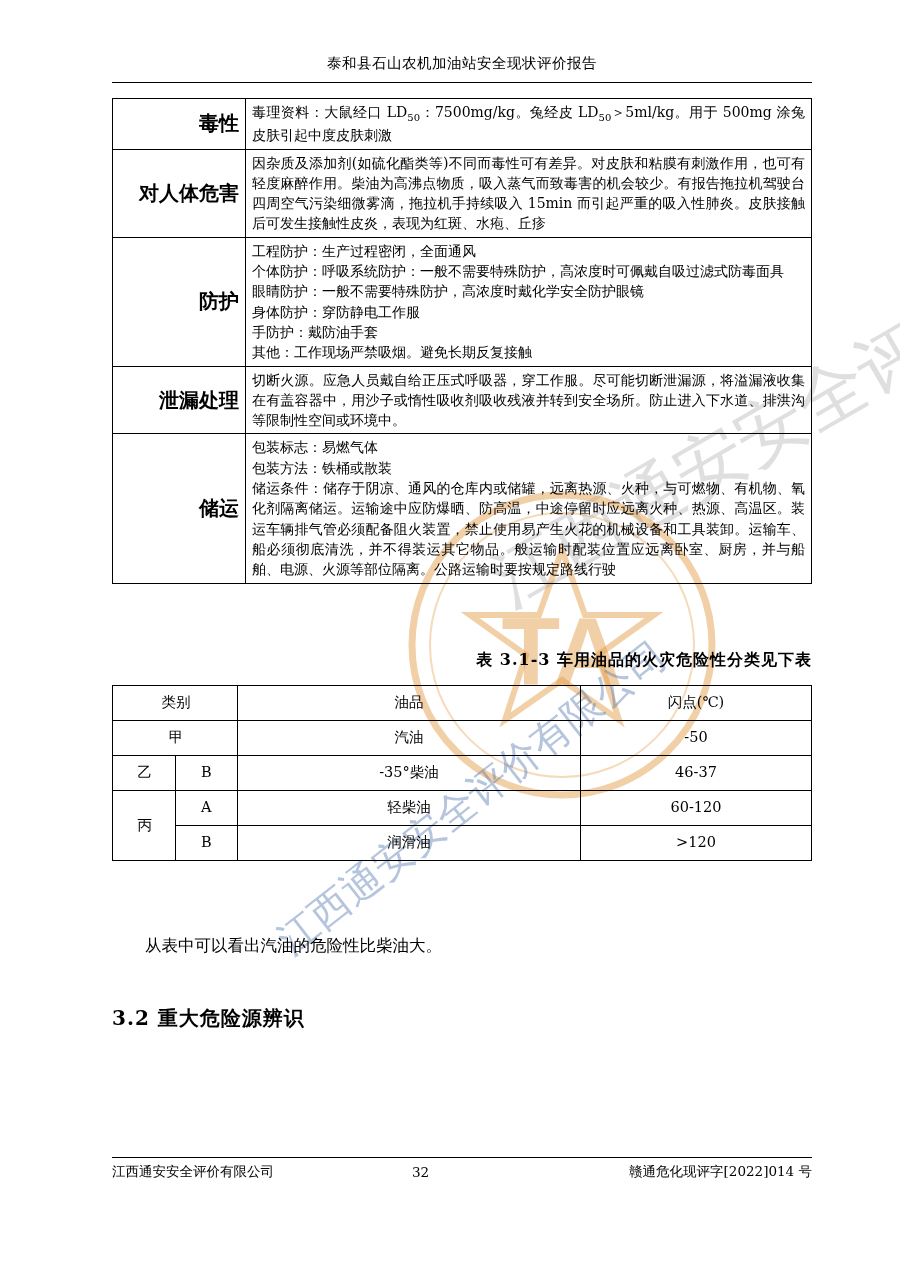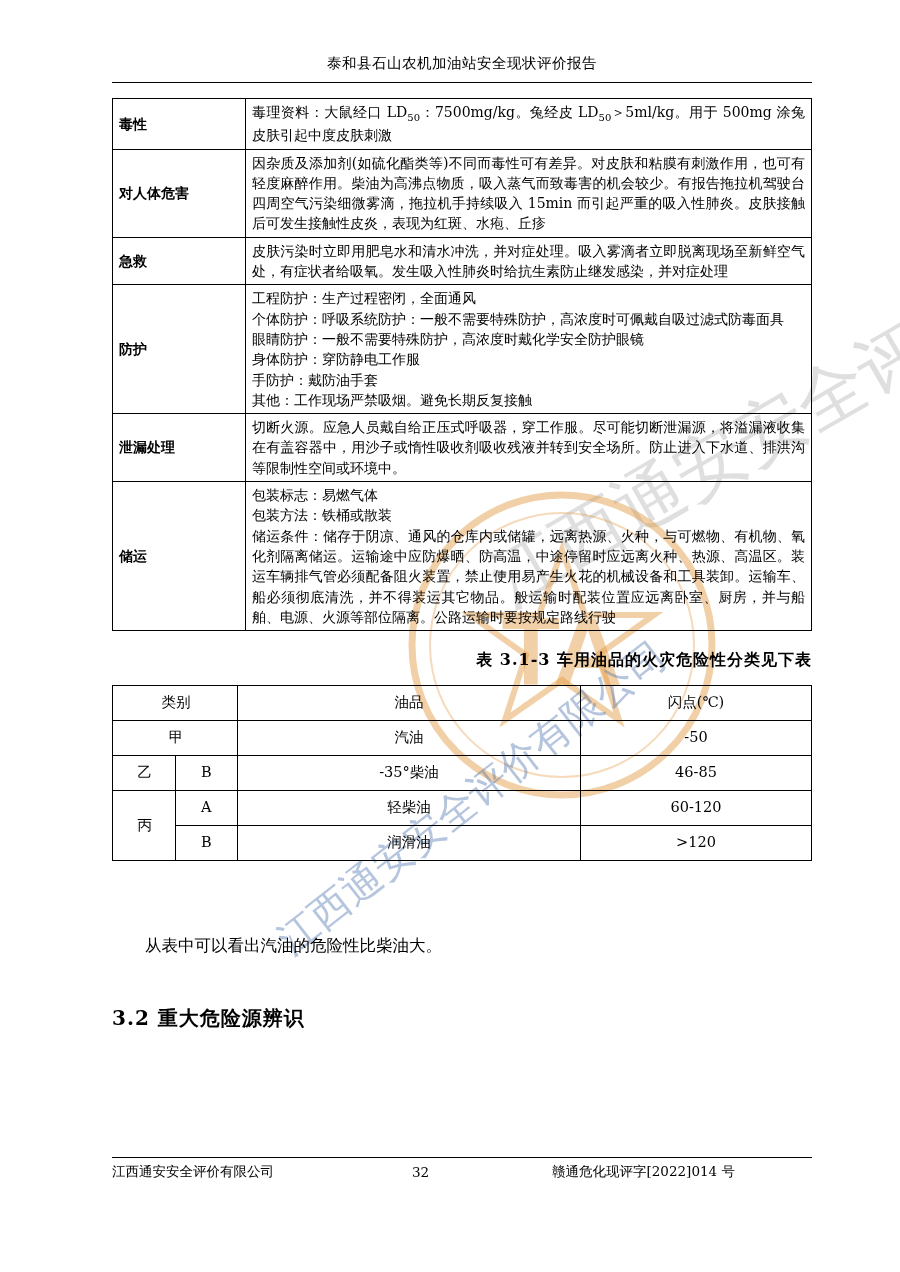--- a/index.html
+++ b/index.html
@@ -58,23 +58,23 @@
   }
 
   
   .tbl-props {
     position: absolute;
     top: 98px;
     left: 0;
   }
   .tbl-props td.label {
     width: 120px;
-    text-align: left;
-    font-weight: bold;
-    font-size: 14px;
+    text-align: right;
+    font-weight: bold;
+    font-size: 20px;
     margin-top: 20px;
   }
   .tbl-props td.body {
     text-align: justify;
     text-justify: inter-ideograph;
     margin-top: 45px;
   }
   .sub {
     font-size: 10px;
     vertical-align: sub;
@@ -145,21 +145,21 @@
     top: 1163px;
     left: 0;
     width: 700px;
     font-size: 13.5px;
     display: flex;
     justify-content: space-between;
     align-items: center;
   }
   .footer .left  { width: 260px; text-align: left; }
   .footer .mid   { width: 100px; text-align: left; }
-  .footer .right { width: 260px; }
+  .footer .right { width: 260px; text-align: right; }
 
   
   .wm {
     position: absolute;
     pointer-events: none;
     user-select: none;
   }
   .wm-text {
     left: 330px;
     top: 330px;
@@ -215,24 +215,20 @@
       <tbody>
         <tr>
           <td class="label">毒性</td>
           <td class="body">毒理资料：大鼠经口 LD<span class="sub">50</span>：7500mg/kg。兔经皮 LD<span class="sub">50</span>＞5ml/kg。用于 500mg 涂兔皮肤引起中度皮肤刺激</td>
         </tr>
         <tr>
           <td class="label">对人体危害</td>
           <td class="body">因杂质及添加剂(如硫化酯类等)不同而毒性可有差异。对皮肤和粘膜有刺激作用，也可有轻度麻醉作用。柴油为高沸点物质，吸入蒸气而致毒害的机会较少。有报告拖拉机驾驶台四周空气污染细微雾滴，拖拉机手持续吸入 15min 而引起严重的吸入性肺炎。皮肤接触后可发生接触性皮炎，表现为红斑、水疱、丘疹</td>
         </tr>
         <tr>
-          <td class="label">急救</td>
-          <td class="body">皮肤污染时立即用肥皂水和清水冲洗，并对症处理。吸入雾滴者立即脱离现场至新鲜空气处，有症状者给吸氧。发生吸入性肺炎时给抗生素防止继发感染，并对症处理</td>
-        </tr>
-        <tr>
           <td class="label">防护</td>
           <td class="body" style="white-space:pre-line">工程防护：生产过程密闭，全面通风
 个体防护：呼吸系统防护：一般不需要特殊防护，高浓度时可佩戴自吸过滤式防毒面具
 眼睛防护：一般不需要特殊防护，高浓度时戴化学安全防护眼镜
 身体防护：穿防静电工作服
 手防护：戴防油手套
 其他：工作现场严禁吸烟。避免长期反复接触</td>
         </tr>
         <tr>
           <td class="label">泄漏处理</td>
@@ -258,21 +254,21 @@
         </tr>
         <tr>
           <td class="c1" colspan="2">甲</td>
           <td class="c3">汽油</td>
           <td>-50</td>
         </tr>
         <tr>
           <td class="c1">乙</td>
           <td class="c2">B</td>
           <td class="c3">-35°柴油</td>
-          <td>46-85</td>
+          <td>46-37</td>
         </tr>
         <tr>
           <td class="c1" rowspan="2">丙</td>
           <td class="c2">A</td>
           <td class="c3">轻柴油</td>
           <td>60-120</td>
         </tr>
         <tr>
           <td class="c2">B</td>
           <td class="c3">润滑油</td>

